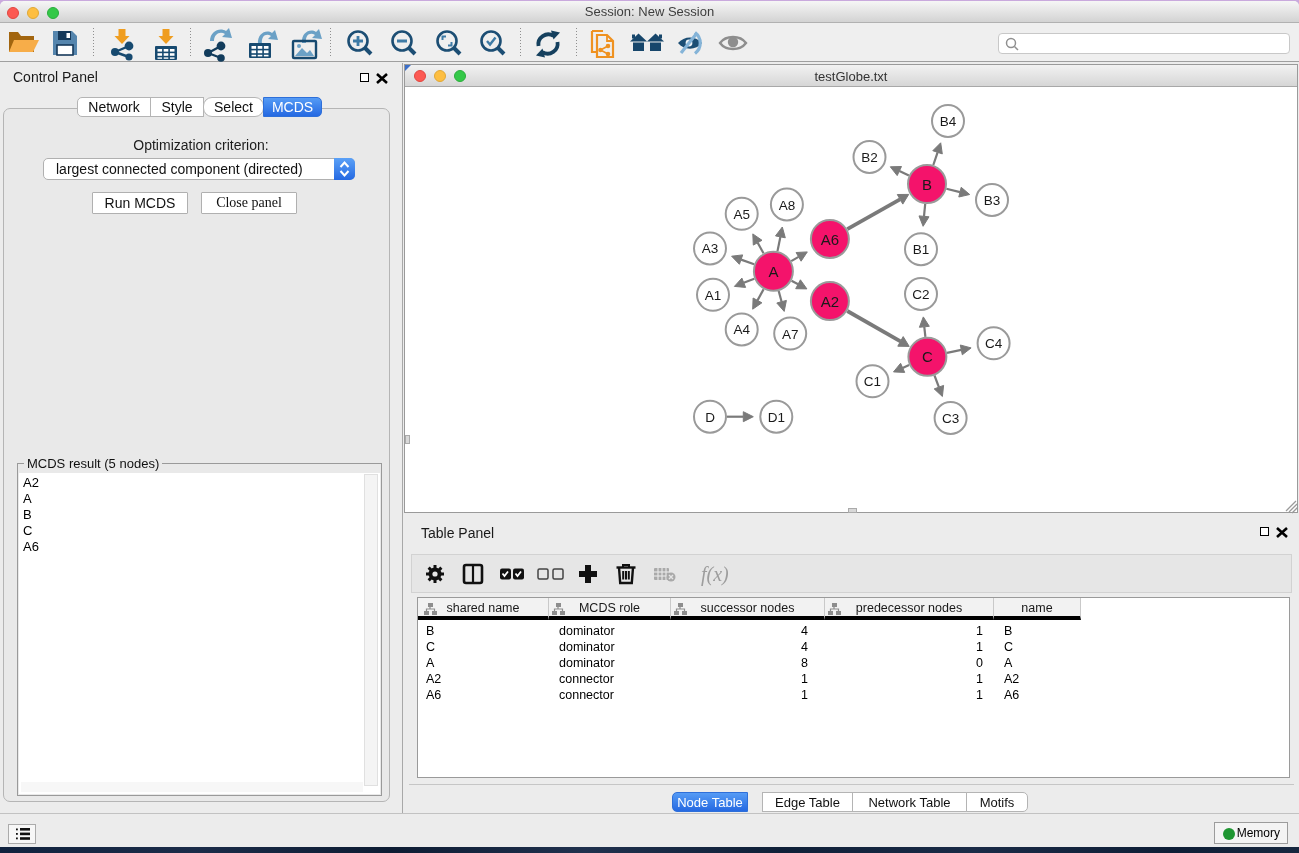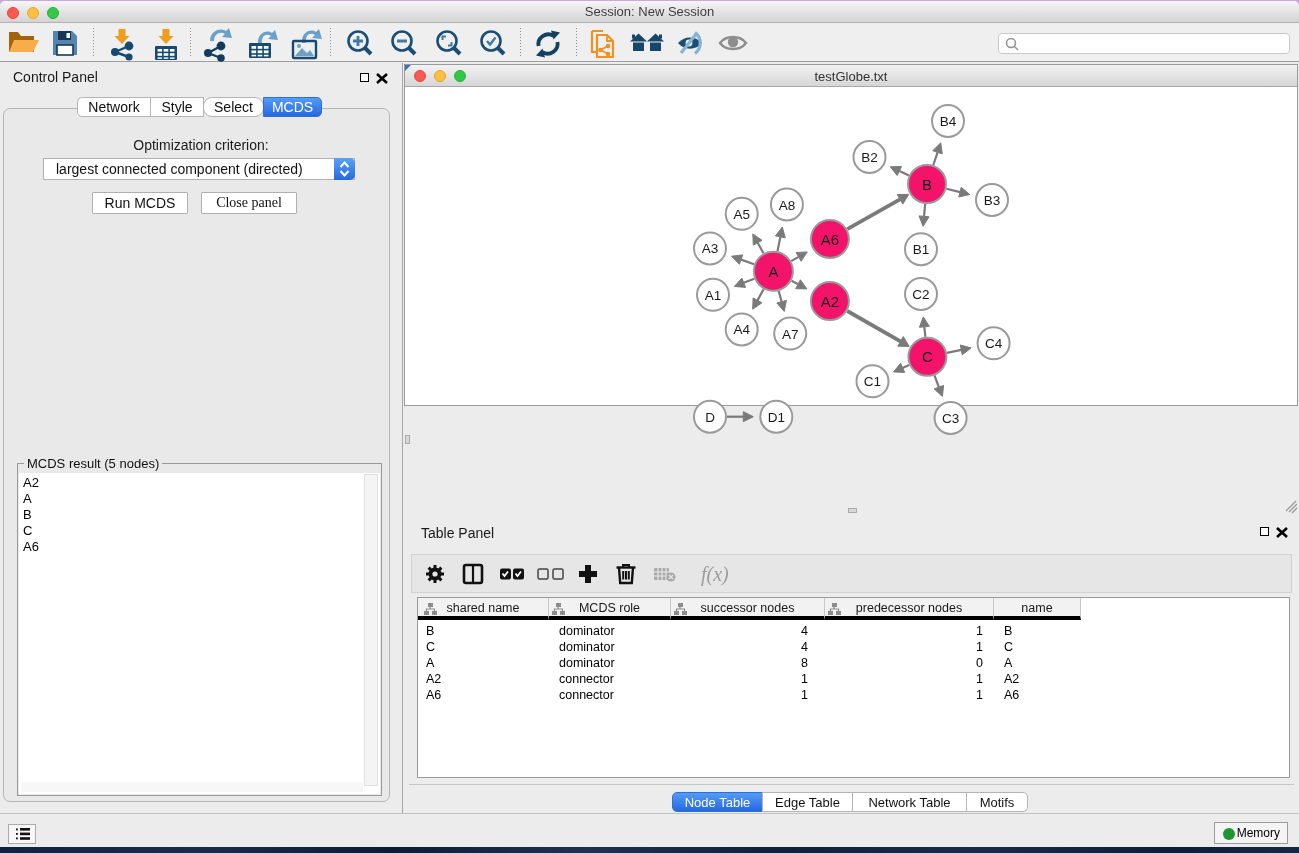--- a/index.html
+++ b/index.html
@@ -29,38 +29,38 @@
 .paneltitle { position:absolute; font-size:14px; color:#1a1a1a; }
 .winbtn { position:absolute; }
 #cptabs { position:absolute; z-index:3; }
 .tab { position:absolute; top:0; height:20px; background:#fff; border:1px solid #b4b4b4;
   font-size:14px; color:#111; text-align:center; line-height:19px; }
 .tab.sel { background:linear-gradient(#559bf5,#2569e2); color:#fff; border-color:#2e6fd9; }
 #cpcontent { position:absolute; left:3px; top:45px; width:387px; height:694px;
   border:1px solid #b5b5b5; border-radius:7px; background:#e9e9e9; }
 #optlabel { position:absolute; width:100%; text-align:center; top:74px; font-size:14px; color:#1c1c1c; }
 #dropdown { position:absolute; left:43px; top:95px; width:312px; height:22px;
-  background:#fff; border:1px solid #b0b0b0; border-radius:0; font-size:14px;
+  background:#fff; border:1px solid #b0b0b0; border-radius:5px; font-size:14px;
   color:#111; line-height:21px; padding-left:12px; }
 #dropstep { position:absolute; right:-1px; top:-1px; width:21px; height:22px;
   background:linear-gradient(#5ba1f7,#2569e2); border-radius:0 5px 5px 0; }
 .btn { position:absolute; height:22px; background:#fff; border:1px solid #b0b0b0;
   border-radius:1px; font-size:14px; color:#111; text-align:center; line-height:20px; }
 #mcdsbox { position:absolute; left:17px; top:400px; width:365px; height:333px;
   border:1px solid #9a9a9a; background:#e9e9e9; }
 #mcdslegend { position:absolute; left:6px; top:-8px; background:#e9e9e9; padding:0 3px;
   font-size:13px; color:#111; }
 #mcdslist { position:absolute; left:1px; top:9px; right:1px; bottom:1px; background:#fff;
   font-size:13px; color:#000; padding:2px 0 0 4px; line-height:16px; }
 #mcdsvsb { position:absolute; right:2px; top:1px; width:14px; bottom:8px;
   background:#f4f4f4; border:1px solid #e0e0e0; }
 #mcdshsb { position:absolute; right:17px; left:2px; bottom:2px; height:10px;
   background:#f7f7f7; }
 
-#netwin { position:absolute; left:404px; top:63px; width:894px; height:342px;
+#netwin { position:absolute; left:404px; top:63px; width:894px; height:449px;
   background:#fff; border:1px solid #9a9a9a; }
 #nettitle { position:absolute; left:0; top:0; width:100%; height:22px;
   background:linear-gradient(#f2f2f2,#d6d6d6); border-bottom:1px solid #a8a8a8; }
 #nettitle .title { position:absolute; left:0; right:0; top:4px; text-align:center;
   font-size:13px; color:#333; }
 
 #tpanel { position:absolute; left:404px; top:520px; width:895px; height:298px;
   background:#ececec; }
 #ttoolbar { position:absolute; left:7px; top:33px; width:881px; height:39px;
   background:#e6e6e6; border:1px solid #d2d2d2; }
@@ -492,21 +492,21 @@
       <div class="trow" style="left:505px;top:73px;width:60px;text-align:right;">1</div>
       <div class="trow" style="left:505px;top:89px;width:60px;text-align:right;">1</div>
       <div class="trow" style="left:586px;top:25px;">B</div>
       <div class="trow" style="left:586px;top:41px;">C</div>
       <div class="trow" style="left:586px;top:57px;">A</div>
       <div class="trow" style="left:586px;top:73px;">A2</div>
       <div class="trow" style="left:586px;top:89px;">A6</div>
     </div>
     <div id="ttabline"></div>
     <div id="ttabs">
-      <div class="tab sel" style="left:0;width:91px;border-radius:5px 0 0 5px;">Node Table</div>
+      <div class="tab sel" style="left:0;width:76px;border-radius:5px 0 0 5px;">Node Table</div>
       <div class="tab" style="left:90px;width:91px;">Edge Table</div>
       <div class="tab" style="left:180px;width:115px;">Network Table</div>
       <div class="tab" style="left:294px;width:62px;border-radius:0 5px 5px 0;">Motifs</div>
     </div>
   </div>
   <div id="statusbar">
     <div id="listbtn">
       <svg width="26" height="18" style="position:absolute;left:1px;top:0">
         <g fill="#111">
           <rect x="6" y="3.5" width="1.8" height="1.8"></rect>

